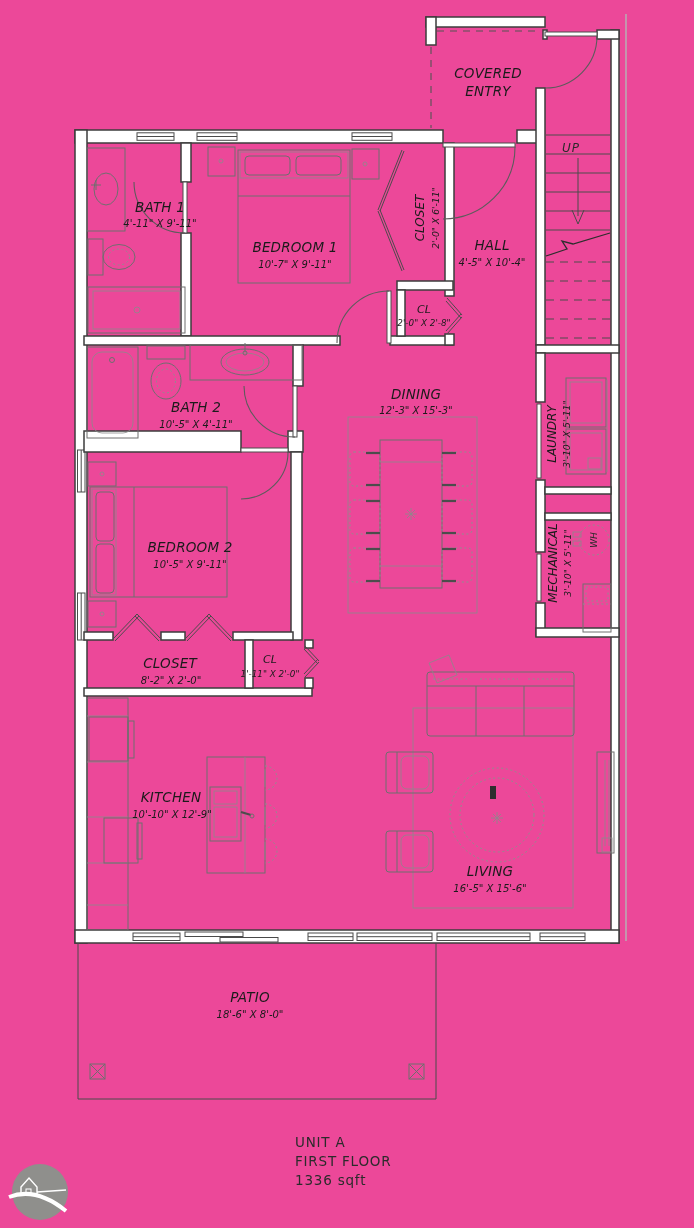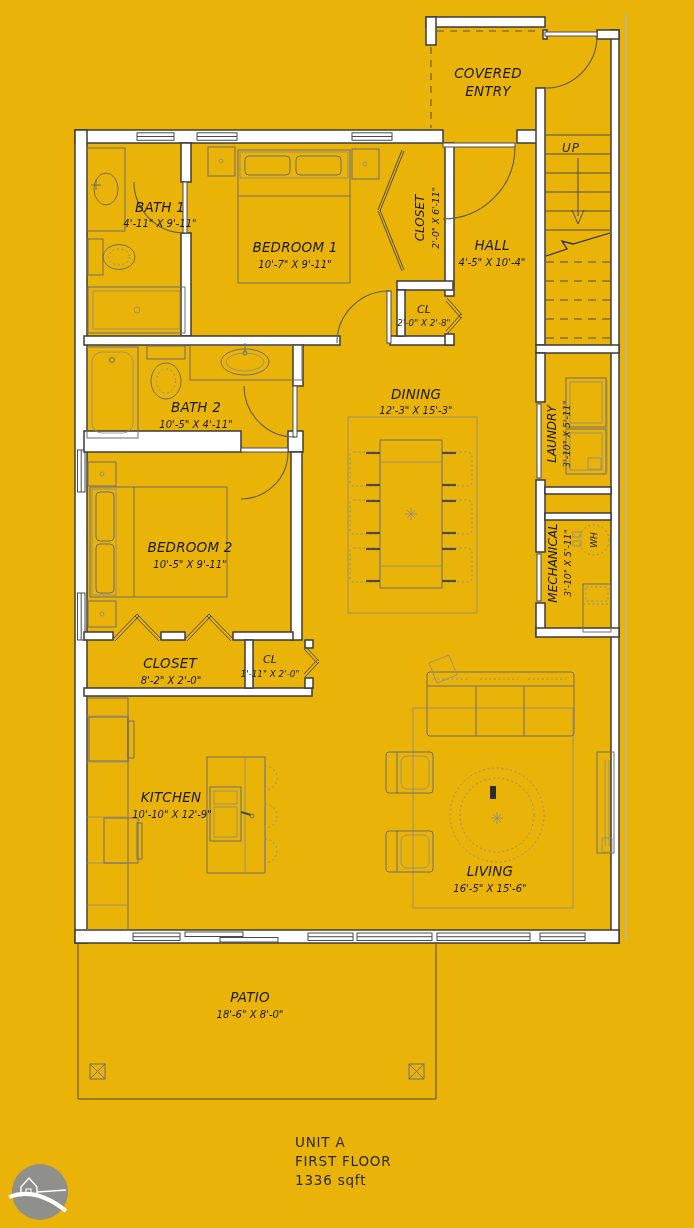--- a/index.html
+++ b/index.html
@@ -1,16 +1,16 @@
 <!DOCTYPE html>
 <html><head>
 <meta charset="utf-8">
 <style>
   html,body{margin:0;padding:0;background:#ffffff;}
-  #stage{position:relative;width:694px;height:1228px;background:#eab308;overflow:hidden;}
+  #stage{position:relative;width:694px;height:1228px;background:#ec4899;overflow:hidden;}
   svg{display:block;}
   svg text{font-family:"DejaVu Sans",sans-serif;}
   .rname{font-style:italic;font-size:13.5px;font-weight:500;fill:#1b1b1b;text-anchor:middle;letter-spacing:.2px;}
   .rdims{font-style:italic;font-size:10px;fill:#1b1b1b;text-anchor:middle;}
   .rname-sm{font-style:italic;font-size:11px;font-weight:500;fill:#1b1b1b;text-anchor:middle;}
   .rdims-sm{font-style:italic;font-size:8.8px;fill:#1b1b1b;text-anchor:middle;}
   .rname-rot{font-style:italic;font-size:12px;font-weight:500;fill:#1b1b1b;text-anchor:middle;}
   .rdims-rot{font-style:italic;font-size:9.2px;fill:#1b1b1b;text-anchor:middle;}
   .up{font-size:12px;fill:#2a2a2a;text-anchor:middle;letter-spacing:1px;font-style:italic;}
   .wh{font-size:9px;fill:#2a2a2a;text-anchor:middle;font-style:italic;}

